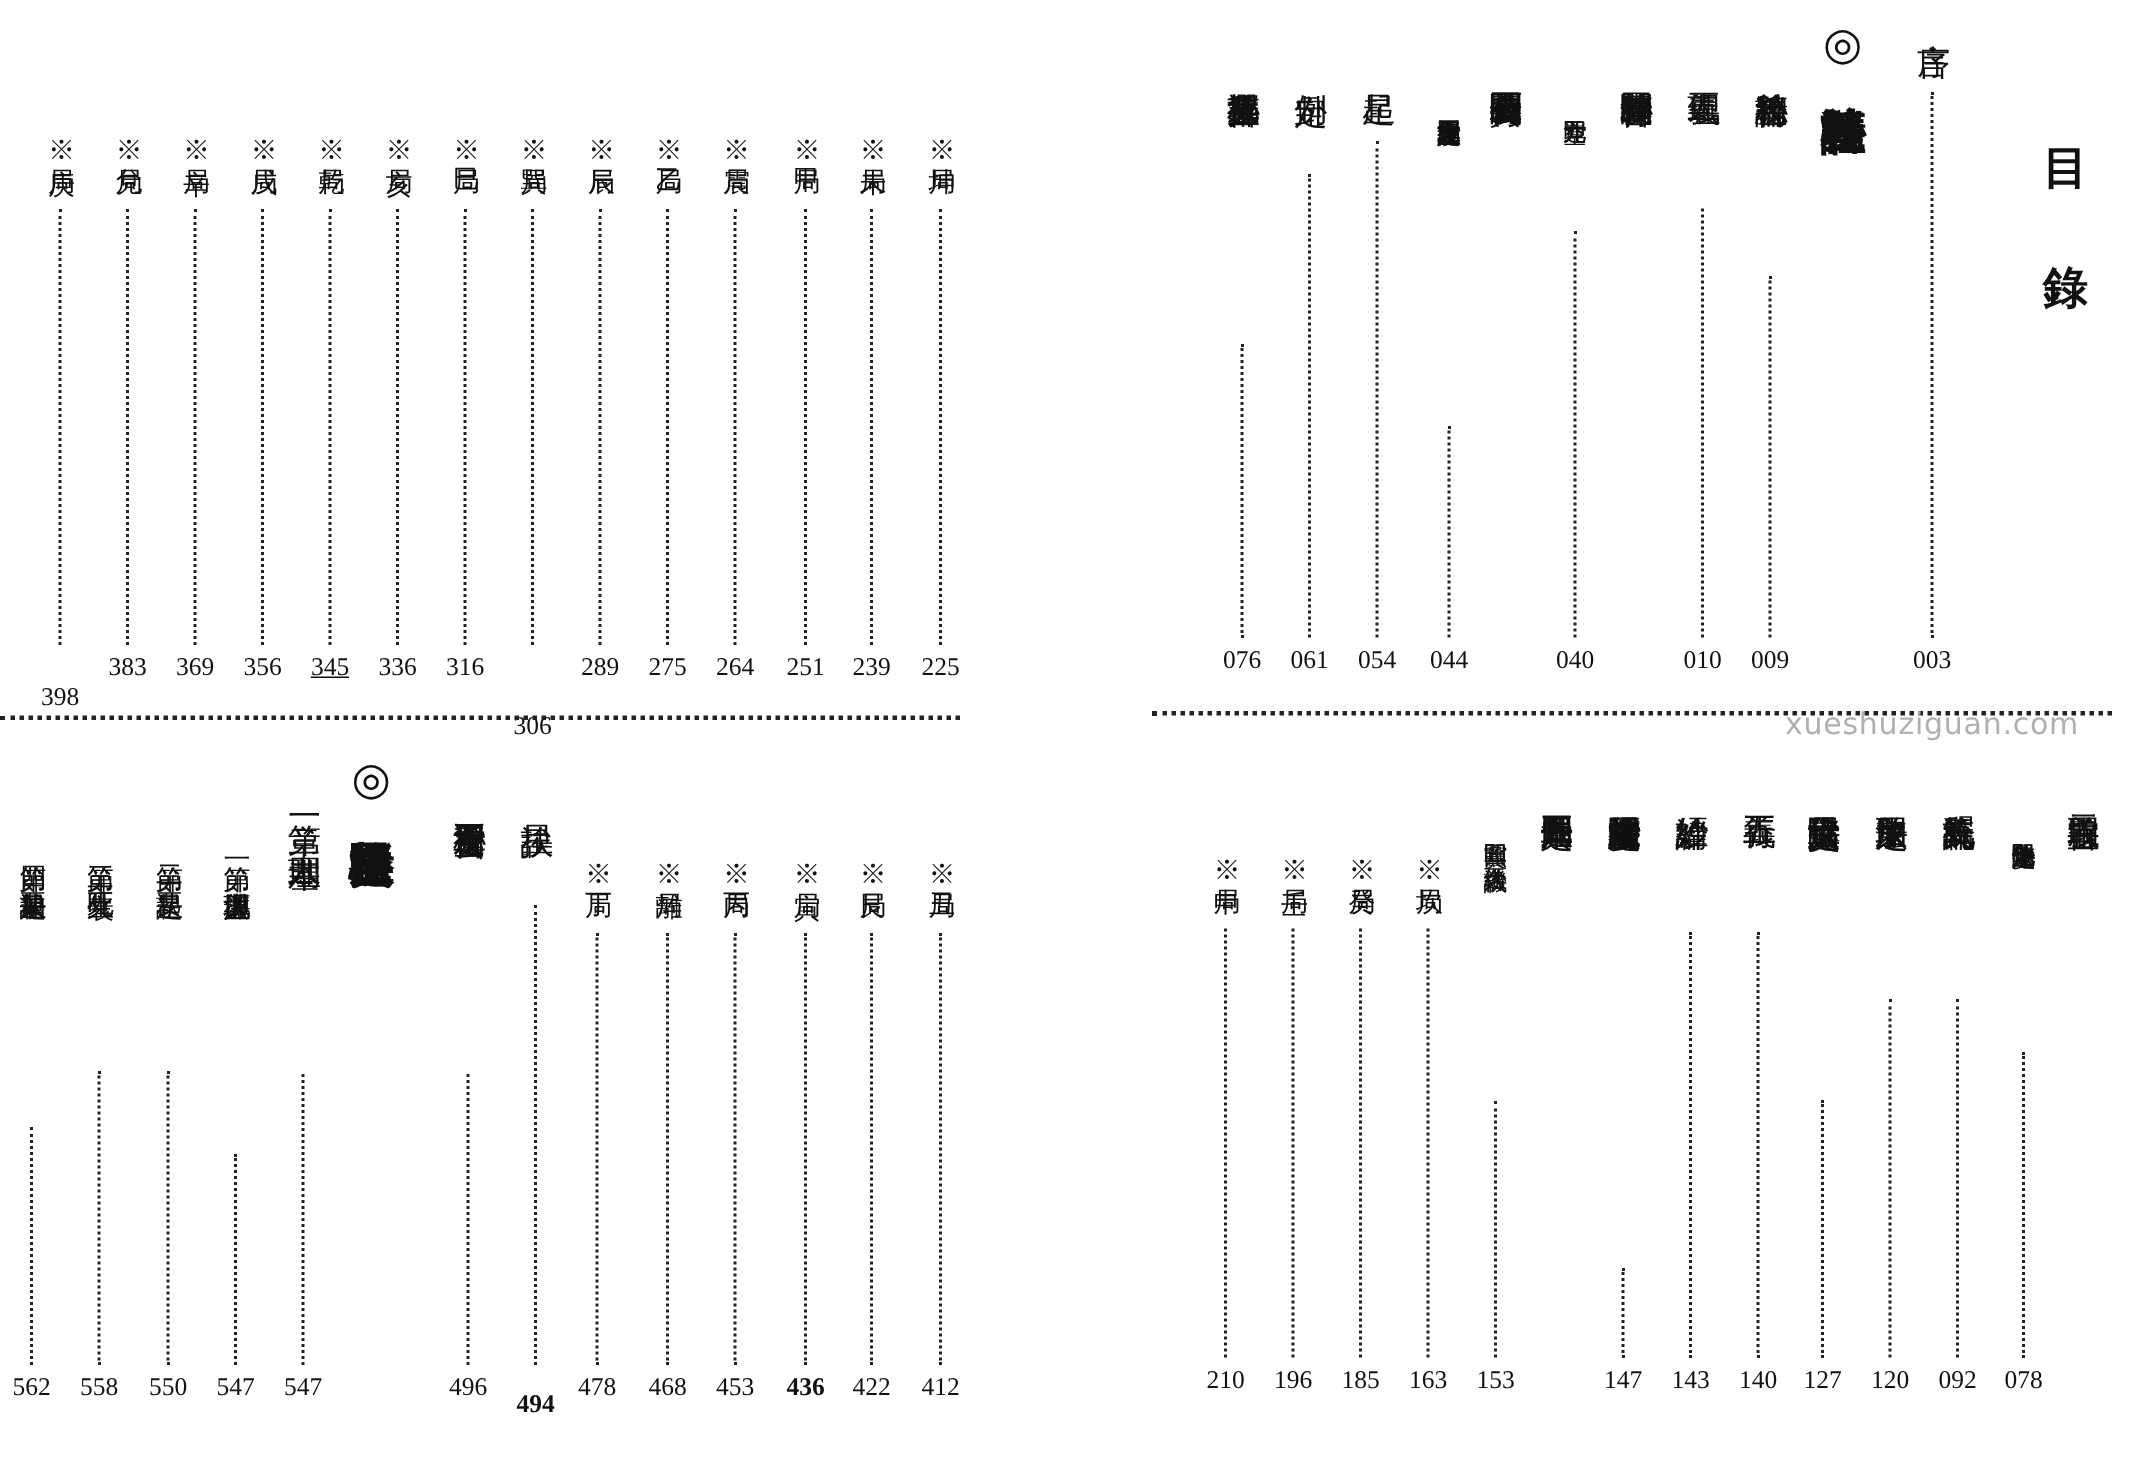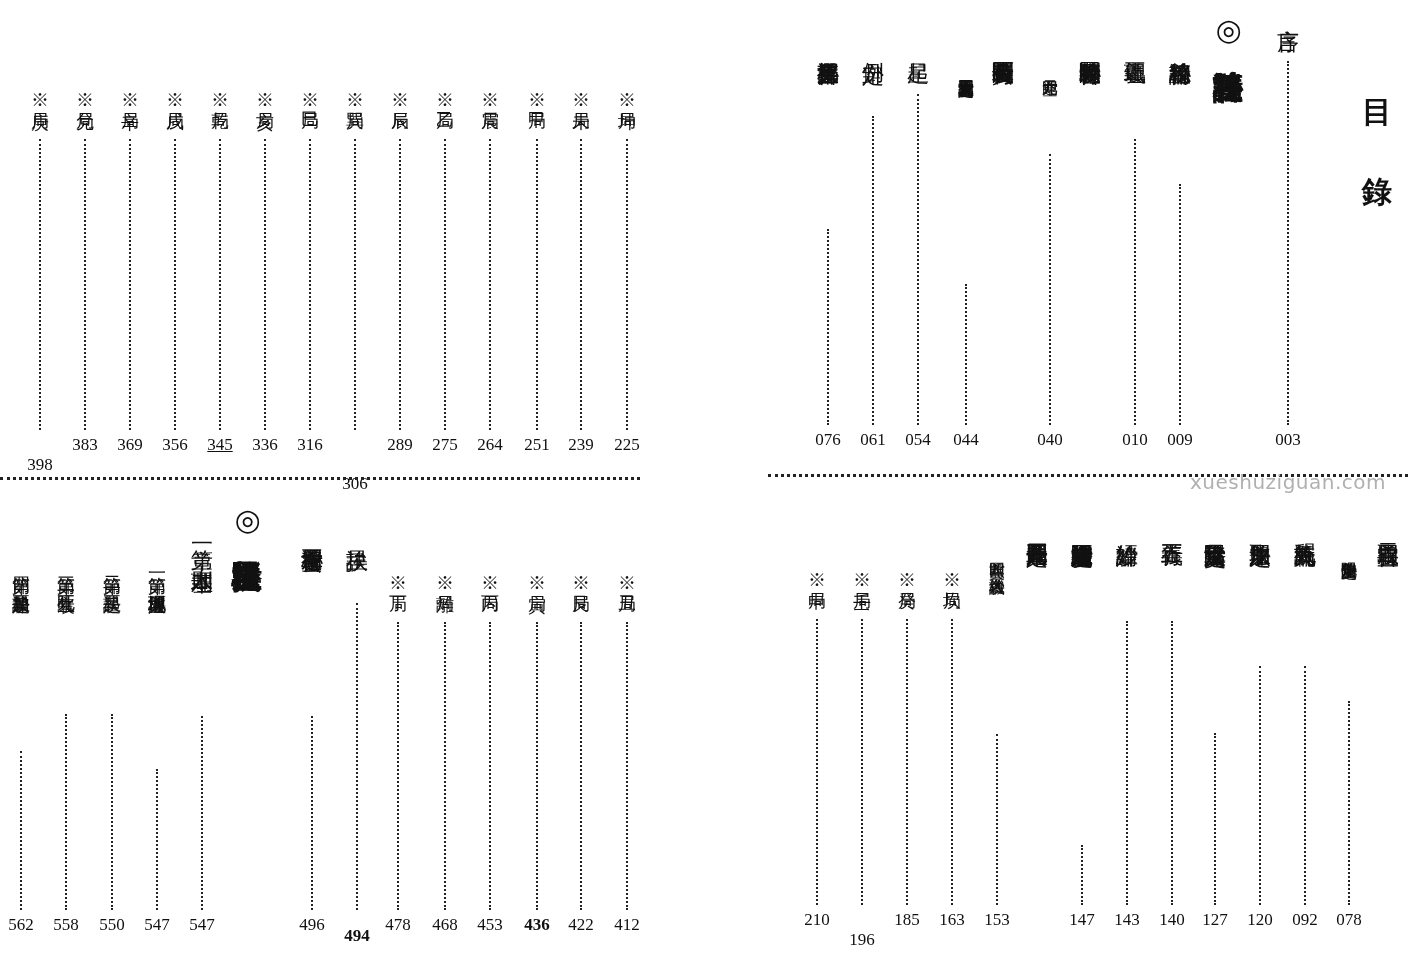--- a/index.html
+++ b/index.html
@@ -88,21 +88,21 @@
       <div class="leader" style="left: 996px; top: 733.52px; height: 171.48px;"></div>
       <div class="pg" style="left: 997px; top: 910px;">153</div>
       <div class="entry" style="font-size: 18px; left: 943px; top: 560px; line-height: 18px; width: 18px;">※坎局</div>
       <div class="leader" style="left: 951px; top: 619.08px; height: 285.92px;"></div>
       <div class="pg" style="left: 952px; top: 910px;">163</div>
       <div class="entry" style="font-size: 18px; left: 898px; top: 560px; line-height: 18px; width: 18px;">※癸局</div>
       <div class="leader" style="left: 906px; top: 619.08px; height: 285.92px;"></div>
       <div class="pg" style="left: 907px; top: 910px;">185</div>
       <div class="entry" style="font-size: 18px; left: 853px; top: 560px; line-height: 18px; width: 18px;">※壬局</div>
       <div class="leader" style="left: 861px; top: 619.08px; height: 285.92px;"></div>
-      <div class="pg" style="left: 862px; top: 910px; margin-top: 20px;">196</div>
+      <div class="pg" style="left: 862px; top: 910px;">196</div>
       <div class="entry" style="font-size: 18px; left: 808px; top: 560px; line-height: 18px; width: 18px;">※申局</div>
       <div class="leader" style="left: 816px; top: 619.08px; height: 285.92px;"></div>
       <div class="pg" style="left: 817px; top: 910px;">210</div>
     </div>
 </div>
 
 <div>
   <div id="left-top">
       <div class="entry" style="font-size: 18px; left: 618px; top: 80px; line-height: 18px; width: 18px;">※坤局</div>
       <div class="leader" style="left: 626px; top: 139.08px; height: 290.92px;"></div>

